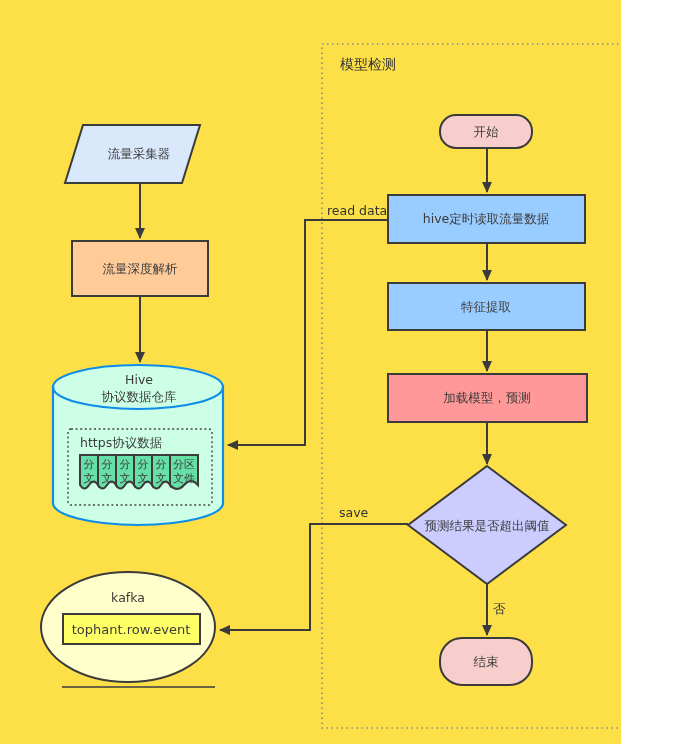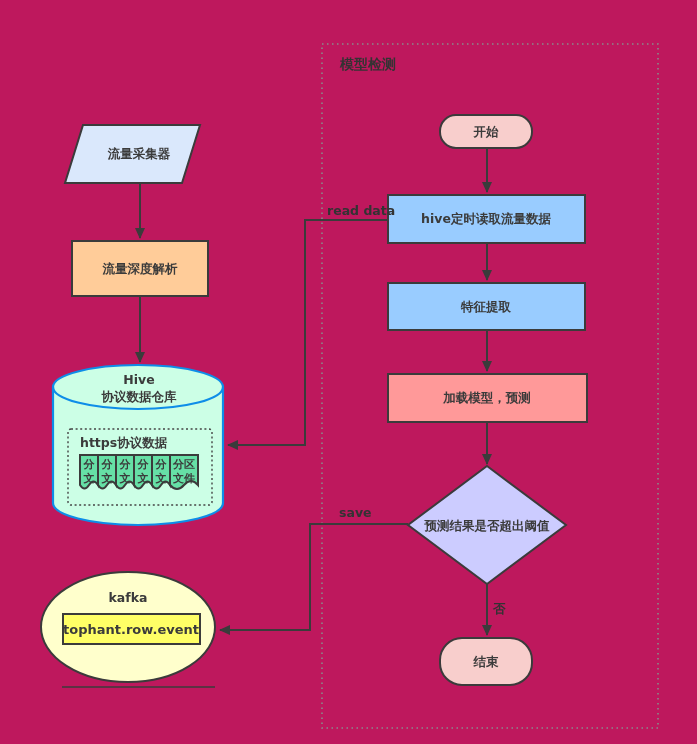--- a/index.html
+++ b/index.html
@@ -1,23 +1,22 @@
 <!DOCTYPE html>
 <html><head>
 <meta charset="utf-8">
 <style>
   html, body { margin: 0; padding: 0; background: #ffffff; }
   .canvas {
     position: relative;
-    width: 697px;
+    width: 621px;
     height: 744px;
-    background: #be185d;
+    background: #fde047;
     font-family: "DejaVu Sans", sans-serif;
     overflow: hidden;
-    font-weight: bold;
   }
   svg { display: block; }
   text {
     font-family: "DejaVu Sans", sans-serif;
     fill: #3b3b3b;
     font-size: 12.5px;
   }
   .shape-label { text-anchor: middle; }
   .edge-label { text-anchor: start; font-size: 12.5px; fill: #333333; }
   .group-title { text-anchor: start; font-size: 14px; fill: #333333; }

